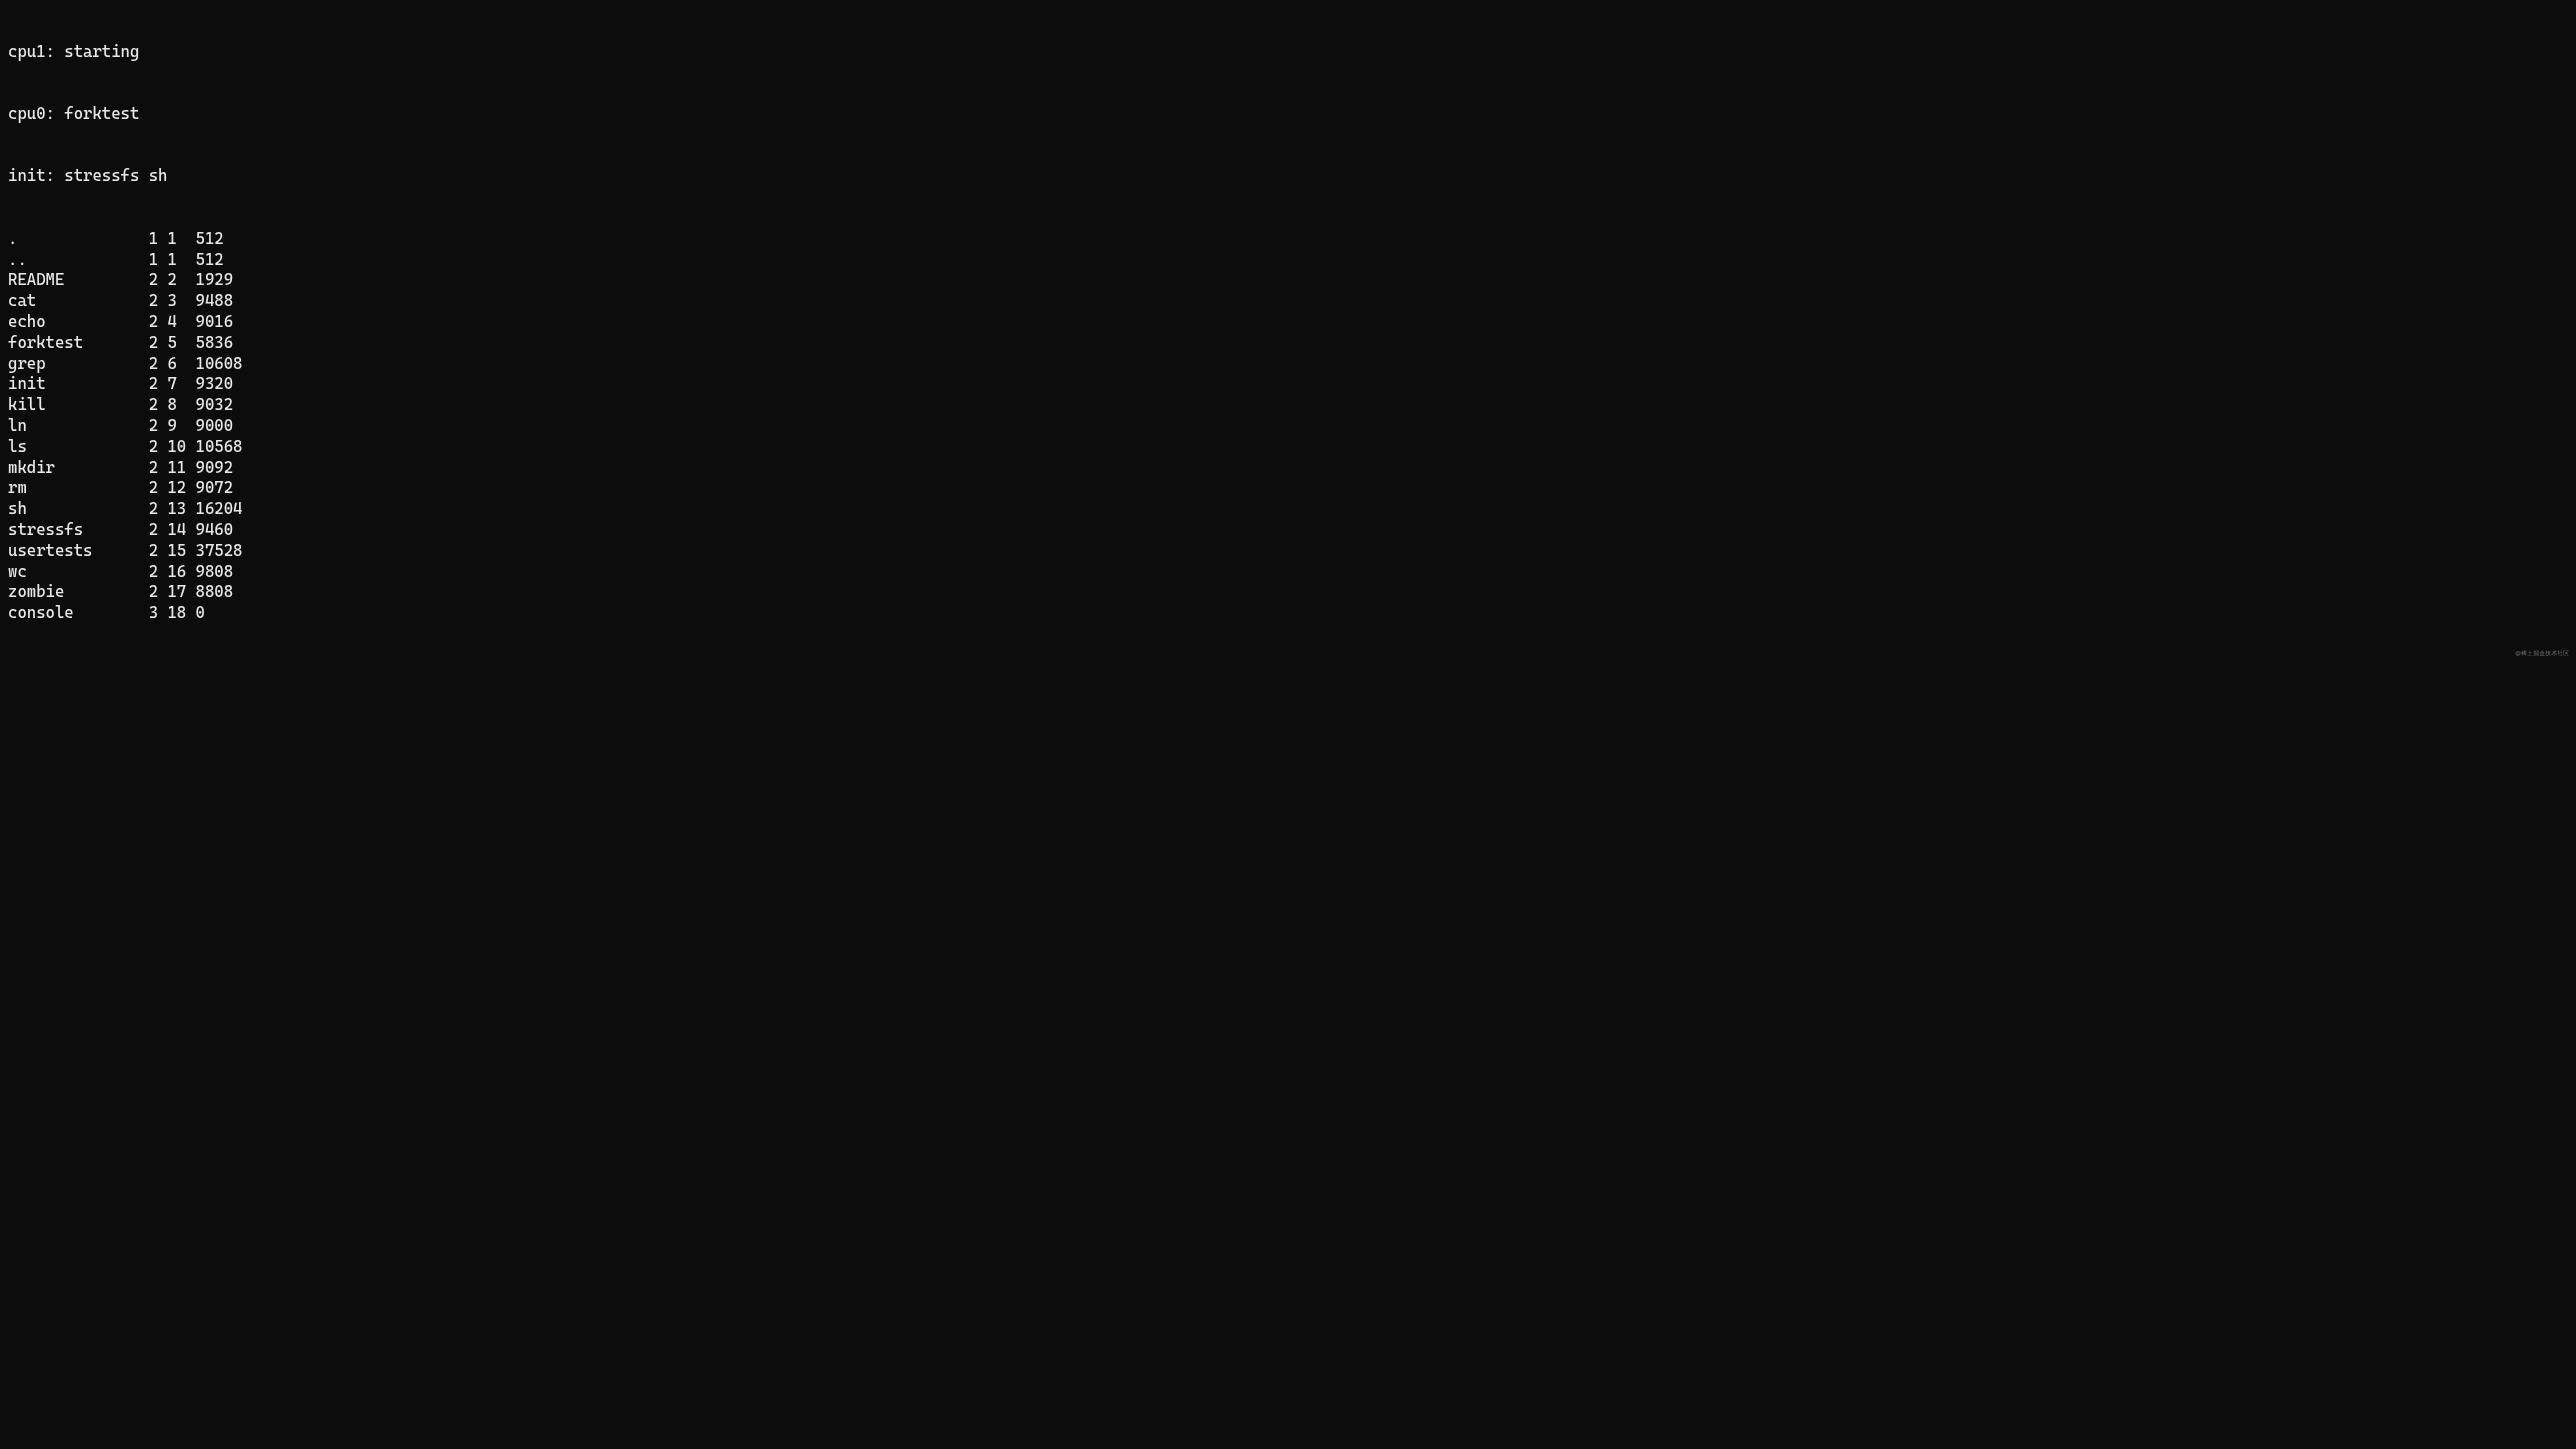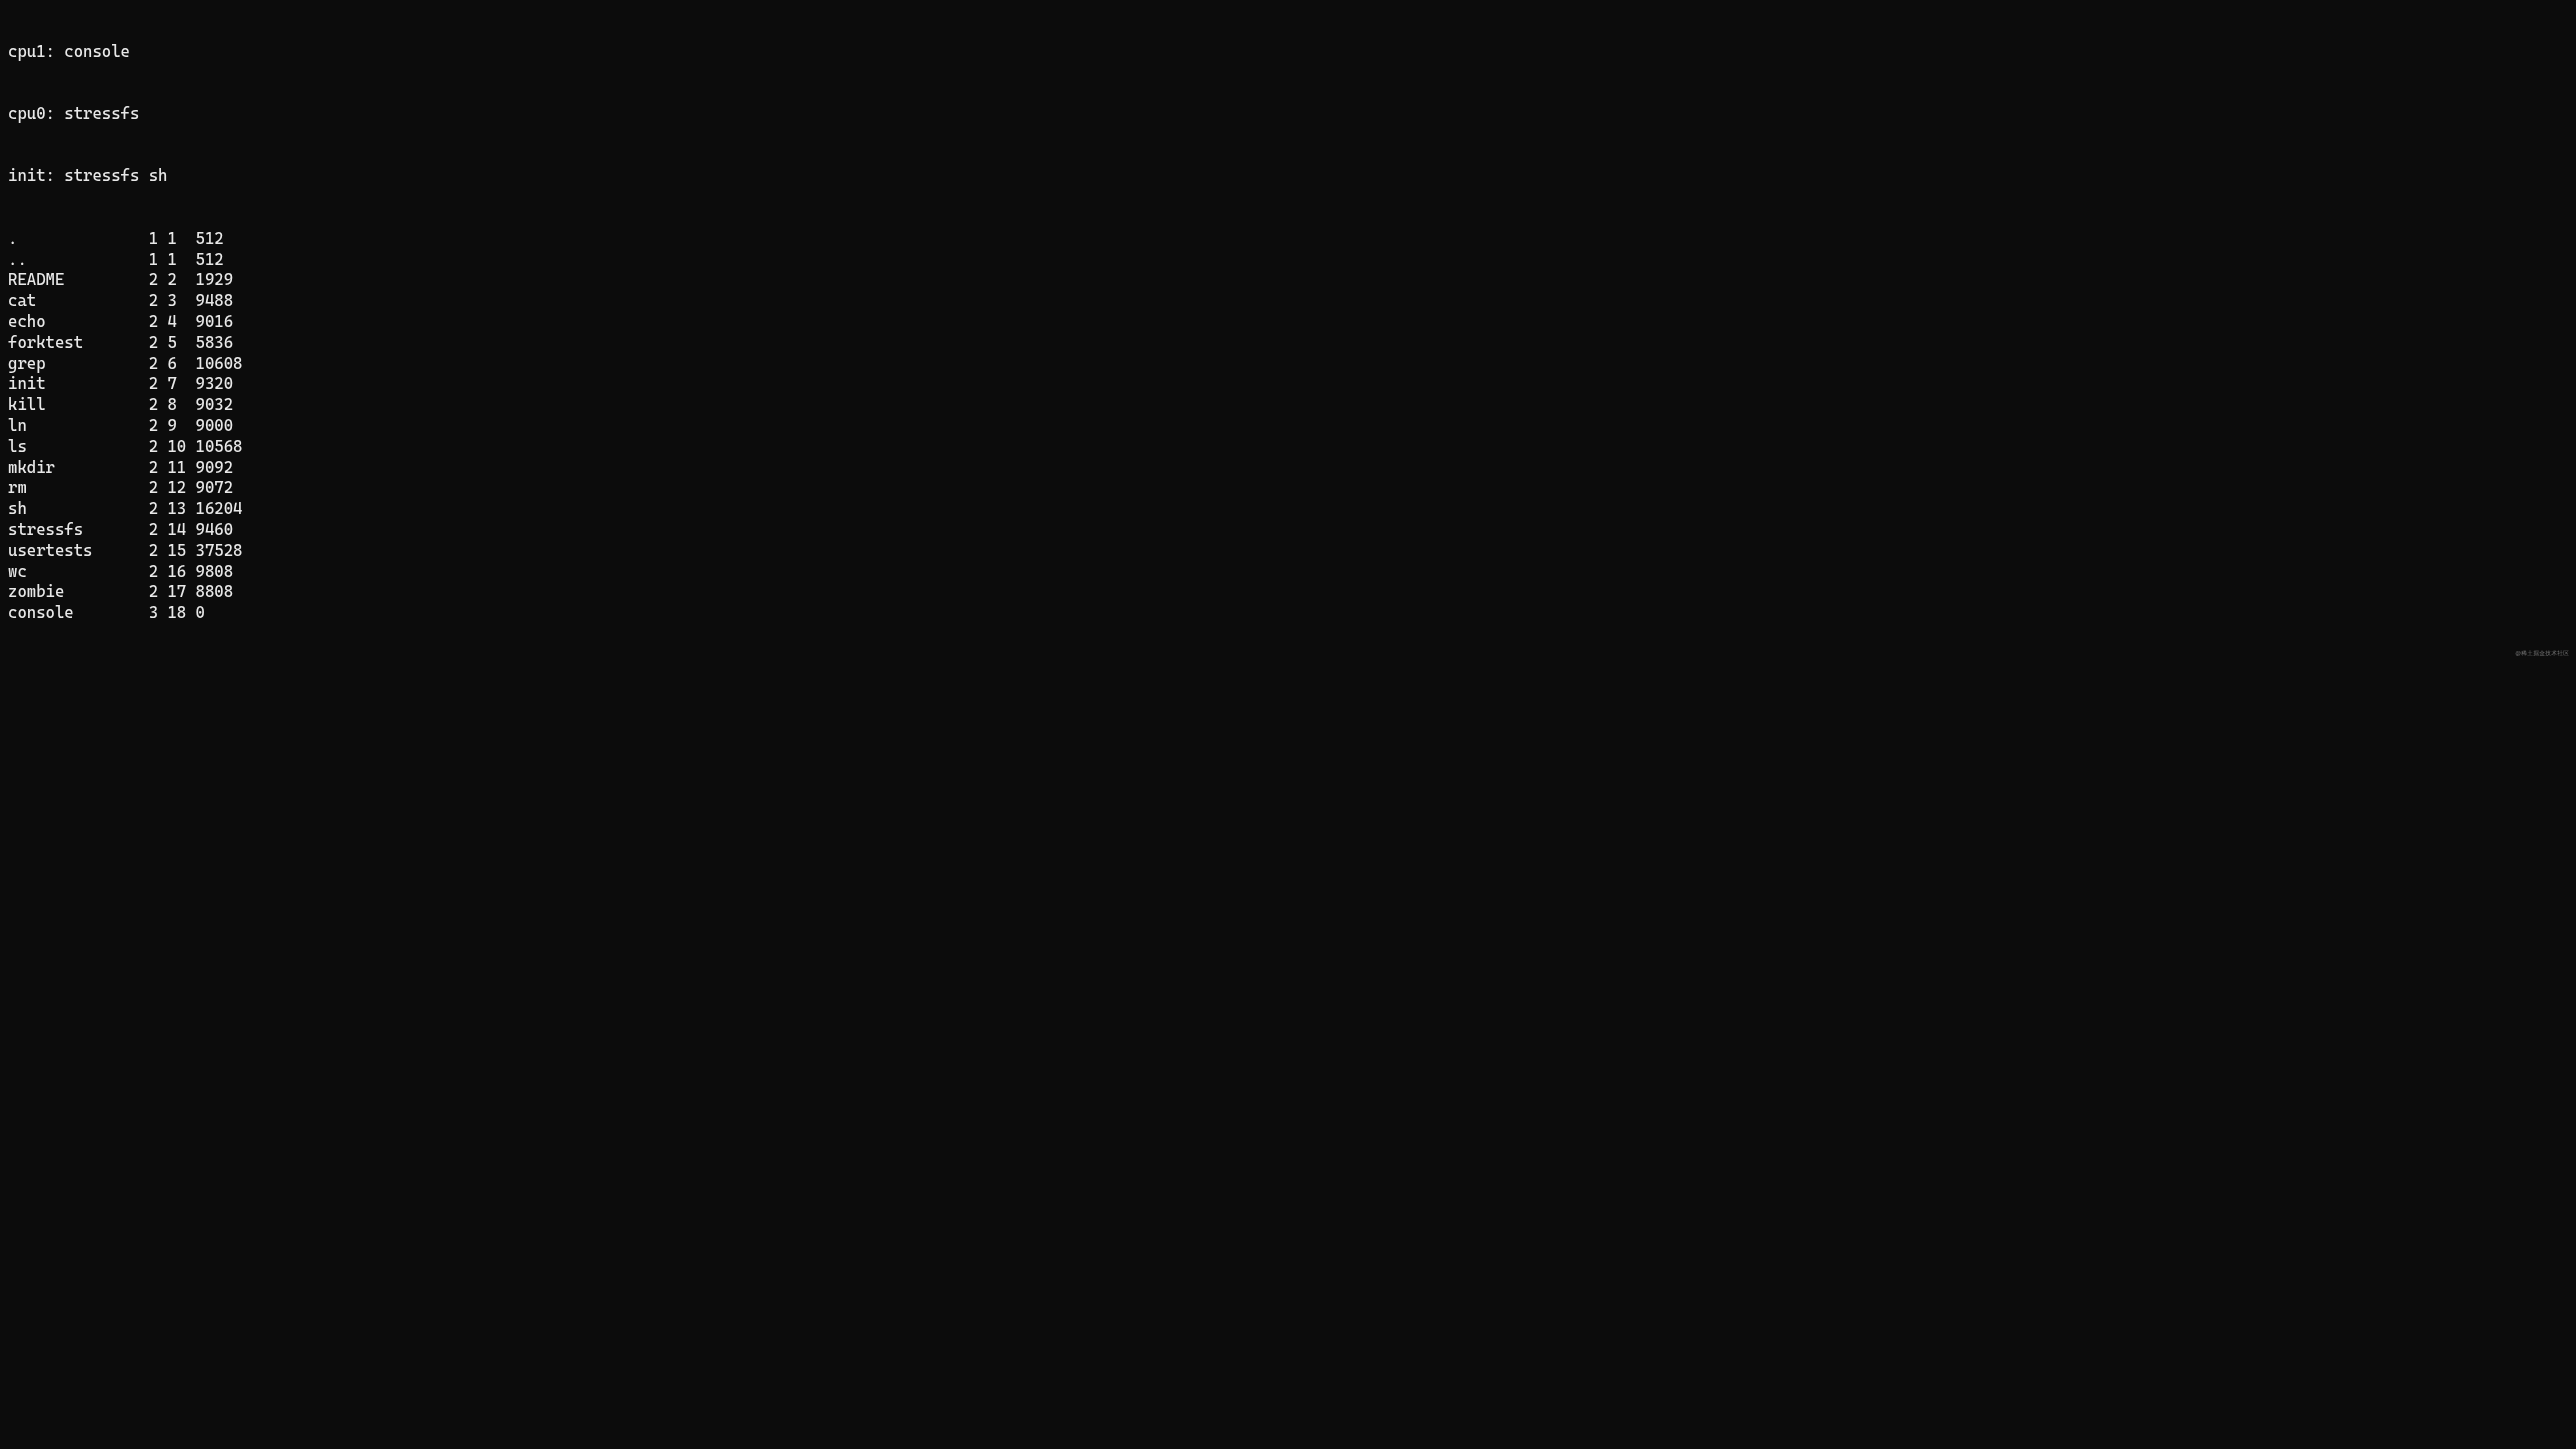--- a/index.html
+++ b/index.html
@@ -30,19 +30,19 @@
   .row { display: block; }
   .row .name { display: inline-block; width: 15ch; }
   .row .c1   { display: inline-block; width: 2ch; text-align: left; }
   .row .c2   { display: inline-block; width: 3ch; text-align: left; }
   .row .c3   { display: inline-block; text-align: right; }
 </style>
 </head>
 <body>
 
 <div class="terminal">
-  <span class="line">cpu1: console</span>
-  <span class="line">cpu0: stressfs</span>
+  <span class="line">cpu1: starting</span>
+  <span class="line">cpu0: forktest</span>
   <span class="line">init: stressfs sh</span>
   <div id="listing"><span class="row"><span class="name">.</span><span class="c1">1</span><span class="c2">1</span><span class="c3">512</span></span><span class="row"><span class="name">..</span><span class="c1">1</span><span class="c2">1</span><span class="c3">512</span></span><span class="row"><span class="name">README</span><span class="c1">2</span><span class="c2">2</span><span class="c3">1929</span></span><span class="row"><span class="name">cat</span><span class="c1">2</span><span class="c2">3</span><span class="c3">9488</span></span><span class="row"><span class="name">echo</span><span class="c1">2</span><span class="c2">4</span><span class="c3">9016</span></span><span class="row"><span class="name">forktest</span><span class="c1">2</span><span class="c2">5</span><span class="c3">5836</span></span><span class="row"><span class="name">grep</span><span class="c1">2</span><span class="c2">6</span><span class="c3">10608</span></span><span class="row"><span class="name">init</span><span class="c1">2</span><span class="c2">7</span><span class="c3">9320</span></span><span class="row"><span class="name">kill</span><span class="c1">2</span><span class="c2">8</span><span class="c3">9032</span></span><span class="row"><span class="name">ln</span><span class="c1">2</span><span class="c2">9</span><span class="c3">9000</span></span><span class="row"><span class="name">ls</span><span class="c1">2</span><span class="c2">10</span><span class="c3">10568</span></span><span class="row"><span class="name">mkdir</span><span class="c1">2</span><span class="c2">11</span><span class="c3">9092</span></span><span class="row"><span class="name">rm</span><span class="c1">2</span><span class="c2">12</span><span class="c3">9072</span></span><span class="row"><span class="name">sh</span><span class="c1">2</span><span class="c2">13</span><span class="c3">16204</span></span><span class="row"><span class="name">stressfs</span><span class="c1">2</span><span class="c2">14</span><span class="c3">9460</span></span><span class="row"><span class="name">usertests</span><span class="c1">2</span><span class="c2">15</span><span class="c3">37528</span></span><span class="row"><span class="name">wc</span><span class="c1">2</span><span class="c2">16</span><span class="c3">9808</span></span><span class="row"><span class="name">zombie</span><span class="c1">2</span><span class="c2">17</span><span class="c3">8808</span></span><span class="row"><span class="name">console</span><span class="c1">3</span><span class="c2">18</span><span class="c3">0</span></span></div>
   <div class="watermark">@稀土掘金技术社区</div>
 </div>
 
 
 </body></html>

